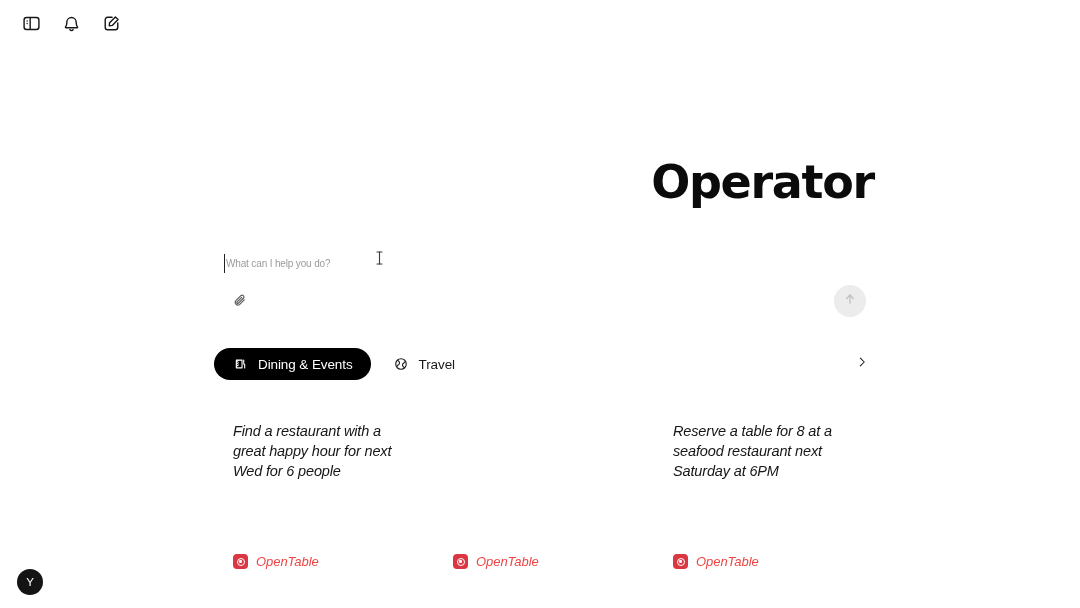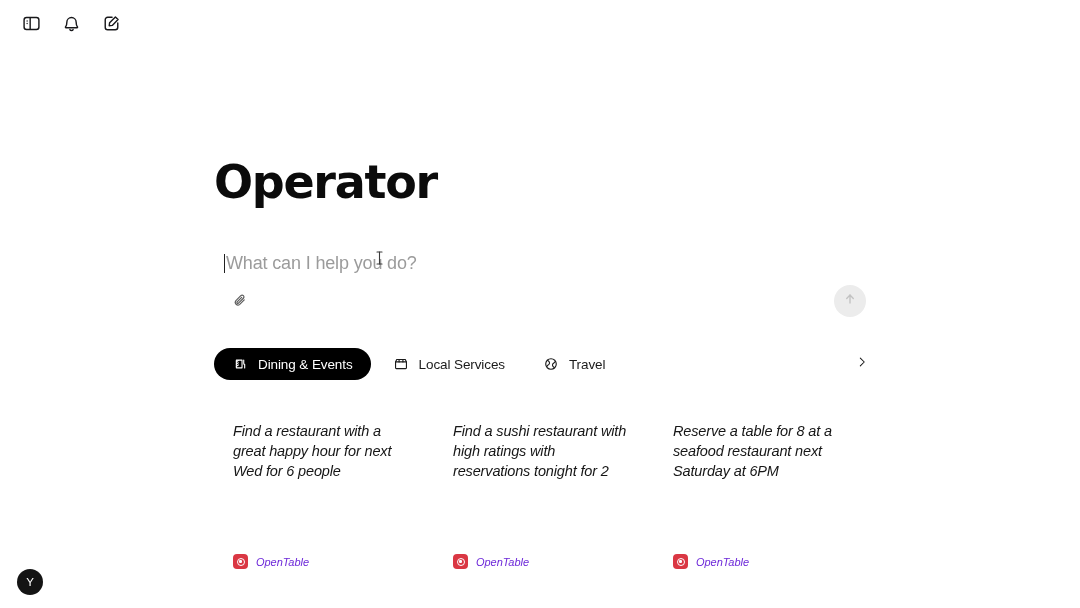--- a/index.html
+++ b/index.html
@@ -35,21 +35,21 @@
   
   .center {
     position: absolute;
     left: 214px; top: 0;
     width: 660px; height: 608px;
   }
 
   .title {
     position: absolute;
     top: 154px; left: 0; width: 660px;
-    text-align: left;
+    text-align: right;
     font-size: 46px;
     line-height: 56px;
     font-weight: 700;
     letter-spacing: -1.3px;
     color: #0b0b0b;
     font-family: "DejaVu Sans", sans-serif;
   }
 
   
   .composer {
@@ -64,21 +64,21 @@
     top: 10px; left: 10px;
     width: 640px; height: 34px;
     display: flex; align-items: center;
   }
   .caret {
     width: 1px; height: 19px;
     background: #202020;
     margin-right: 1px;
   }
   .placeholder {
-    font-size: 18px;
+    font-size: 10px;
     color: #9b9b9b;
     letter-spacing: -0.15px;
     white-space: nowrap;
   }
   .ibeam {
     position: absolute;
     left: 375px; top: 250px;
     width: 9px; height: 16px;
     pointer-events: none;
   }
@@ -202,22 +202,22 @@
     border-radius: 50%;
     border: 1.6px solid #ffffff;
     display: flex; align-items: center; justify-content: center;
   }
   .ot-dot {
     width: 2.2px; height: 2.2px;
     border-radius: 50%;
     background: #ffffff;
   }
   .src-label {
-    font-size: 11px;
-    color: #6d28d9;
+    font-size: 13px;
+    color: #ef4444;
     letter-spacing: -0.05px;
   }
 
   
   .avatar {
     position: absolute;
     left: 17px; bottom: 13px;
     width: 26px; height: 26px;
     border-radius: 50%;
     background: #141414;
@@ -299,30 +299,20 @@
             <svg width="16" height="16" viewBox="0 0 20 20" fill="none" stroke="#ffffff" stroke-width="1.4" stroke-linecap="round" stroke-linejoin="round">
               <path d="M4.2 5.2h7.1v9.6H4.2z"></path>
               <path d="M4.2 7.4 6.6 5.6M4.2 10.2l2.4-1.8M4.2 13l2.4-1.8"></path>
               <path d="M13.4 5.1v4.2c0 .8.6 1.2 1.2 1.2v4.4"></path>
             </svg>
           </span>
           <span>Dining &amp; Events</span>
         </div>
 
 
-        <div class="tab">
-          <span class="tab-ico">
-            <svg width="16" height="16" viewBox="0 0 20 20" fill="none" stroke="#1a1a1a" stroke-width="1.4" stroke-linecap="round" stroke-linejoin="round">
-              <path d="M3.2 7.4h13.6v7.4a1 1 0 0 1-1 1h-11.6a1 1 0 0 1-1-1z"></path>
-              <path d="M3.2 7.4 4.6 4.4h10.8l1.4 3"></path>
-              <path d="M7.6 7.4v-3M12.4 7.4v-3"></path>
-            </svg>
-          </span>
-          <span>Local Services</span>
-        </div>
 
 
         <div class="tab">
           <span class="tab-ico">
             <svg width="16" height="16" viewBox="0 0 20 20" fill="none" stroke="#1a1a1a" stroke-width="1.4" stroke-linecap="round" stroke-linejoin="round">
               <circle cx="10" cy="10" r="6.6"></circle>
               <path d="M5.6 5.4c2.2 1.2 3.1 3.1 2.2 4.6-.9 1.5-2.7 1.2-2.9 3.2"></path>
               <path d="M14.4 14.6c-2.2-1.2-3.1-3.1-2.2-4.6.9-1.5 2.7-1.2 2.9-3.2"></path>
             </svg>
           </span>
@@ -354,21 +344,20 @@
           <span class="ot-logo">
             <span class="ot-ring">
                 <span class="ot-dot"></span>
               </span>
           </span>
           <span class="src-label">OpenTable</span>
         </div>
       </div>
 
       <div class="card">
-        <div class="card-text">Find a sushi restaurant with high ratings with reservations tonight for 2</div>
         <div class="card-source">
           <span class="ot-logo">
             <span class="ot-ring">
                 <span class="ot-dot"></span>
               </span>
           </span>
           <span class="src-label">OpenTable</span>
         </div>
       </div>
 

